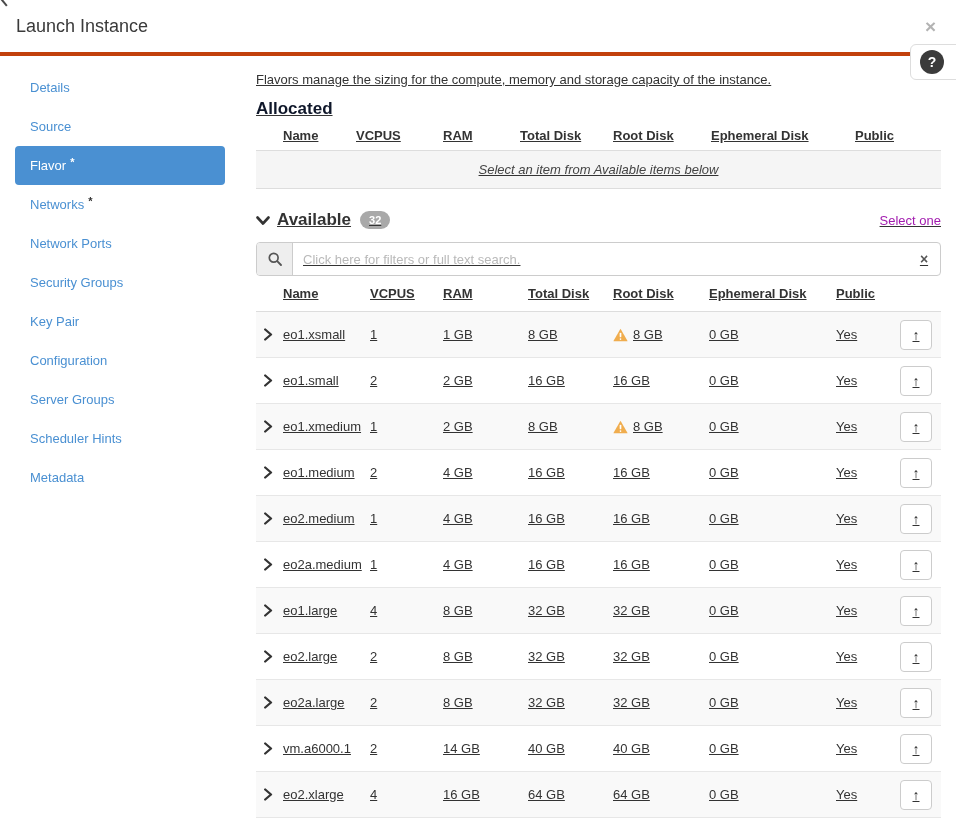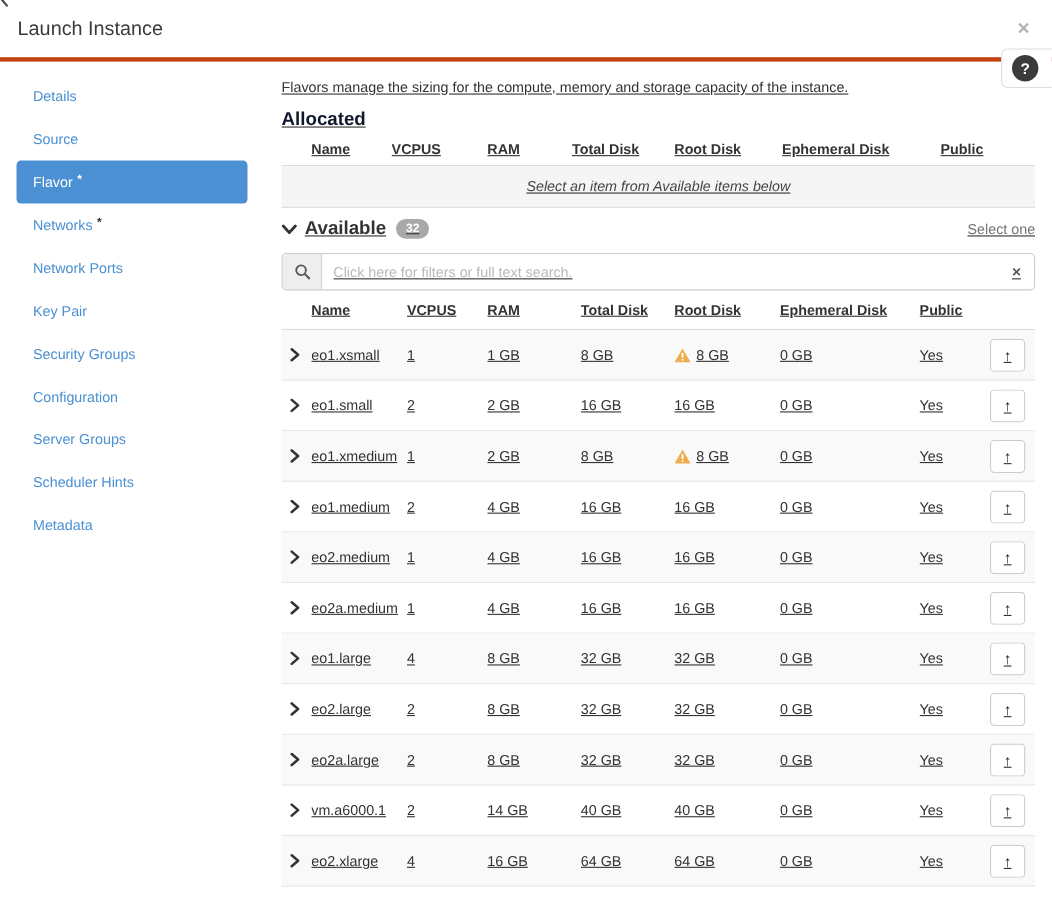--- a/index.html
+++ b/index.html
@@ -42,26 +42,26 @@
 
   
   .thead { display:grid; align-items:center; font-size:13px; font-weight:700;
     color:#333; border-bottom:1px solid #ddd; }
   .alloc-head { grid-template-columns:73px 87px 77px 93px 98px 144px 1fr;
     padding-left:27px; height:30px; }
   .empty-row { height:38px; background:#f5f5f5; border-bottom:1px solid #ddd;
     display:flex; align-items:center; justify-content:center;
     font-style:italic; font-size:13px; color:#444; }
 
-  .avail-bar { display:flex; align-items:center; margin-top:8px; height:22px; }
+  .avail-bar { display:flex; align-items:center; margin-top:20px; height:22px; }
   .chevron-down { display:inline-flex; margin-right:7px; cursor:pointer; }
   .avail-title { font-size:17px; font-weight:700; margin-right:9px; }
   .count-badge { background:#a9a9a9; color:#fff; font-size:11px; font-weight:700;
     padding:3px 9px; border-radius:10px; }
-  .select-one { margin-left:auto; font-size:13px; color:#737373; }
+  .select-one { margin-left:auto; font-size:13px; color:#a21caf; }
 
   .searchbar { margin-top:11px; height:34px; border:1px solid #ccc; border-radius:4px;
     display:flex; align-items:stretch; overflow:hidden; }
   .search-addon { width:36px; background:#eee; border-right:1px solid #ccc;
     display:flex; align-items:center; justify-content:center; flex-shrink:0; }
   .search-input { flex:1; border:none; outline:none; padding:0 10px; font-size:13px;
     color:#333; background:#fff; font-family:"Liberation Sans", sans-serif; }
   .search-input::placeholder { color:#b9b9b9; }
   .search-clear { width:32px; display:flex; align-items:center; justify-content:center;
     color:#555; font-weight:700; font-size:14px; cursor:pointer; }
@@ -95,22 +95,22 @@
 
 <div class="modal-body">
 
   <nav class="wizard-sidebar">
     <ul>
         <li><span class="lbl">Details</span></li>
         <li><span class="lbl">Source</span></li>
         <li class="active"><span class="lbl">Flavor</span><span class="req">*</span></li>
         <li><span class="lbl">Networks</span><span class="req">*</span></li>
         <li><span class="lbl">Network Ports</span></li>
+        <li><span class="lbl">Security Groups</span></li>
         <li><span class="lbl">Key Pair</span></li>
-        <li><span class="lbl">Security Groups</span></li>
         <li><span class="lbl">Configuration</span></li>
         <li><span class="lbl">Server Groups</span></li>
         <li><span class="lbl">Scheduler Hints</span></li>
         <li><span class="lbl">Metadata</span></li>
       </ul>
   </nav>
 
   <main class="content">
 
     <p class="description">Flavors manage the sizing for the compute, memory and storage capacity of the instance.</p>

